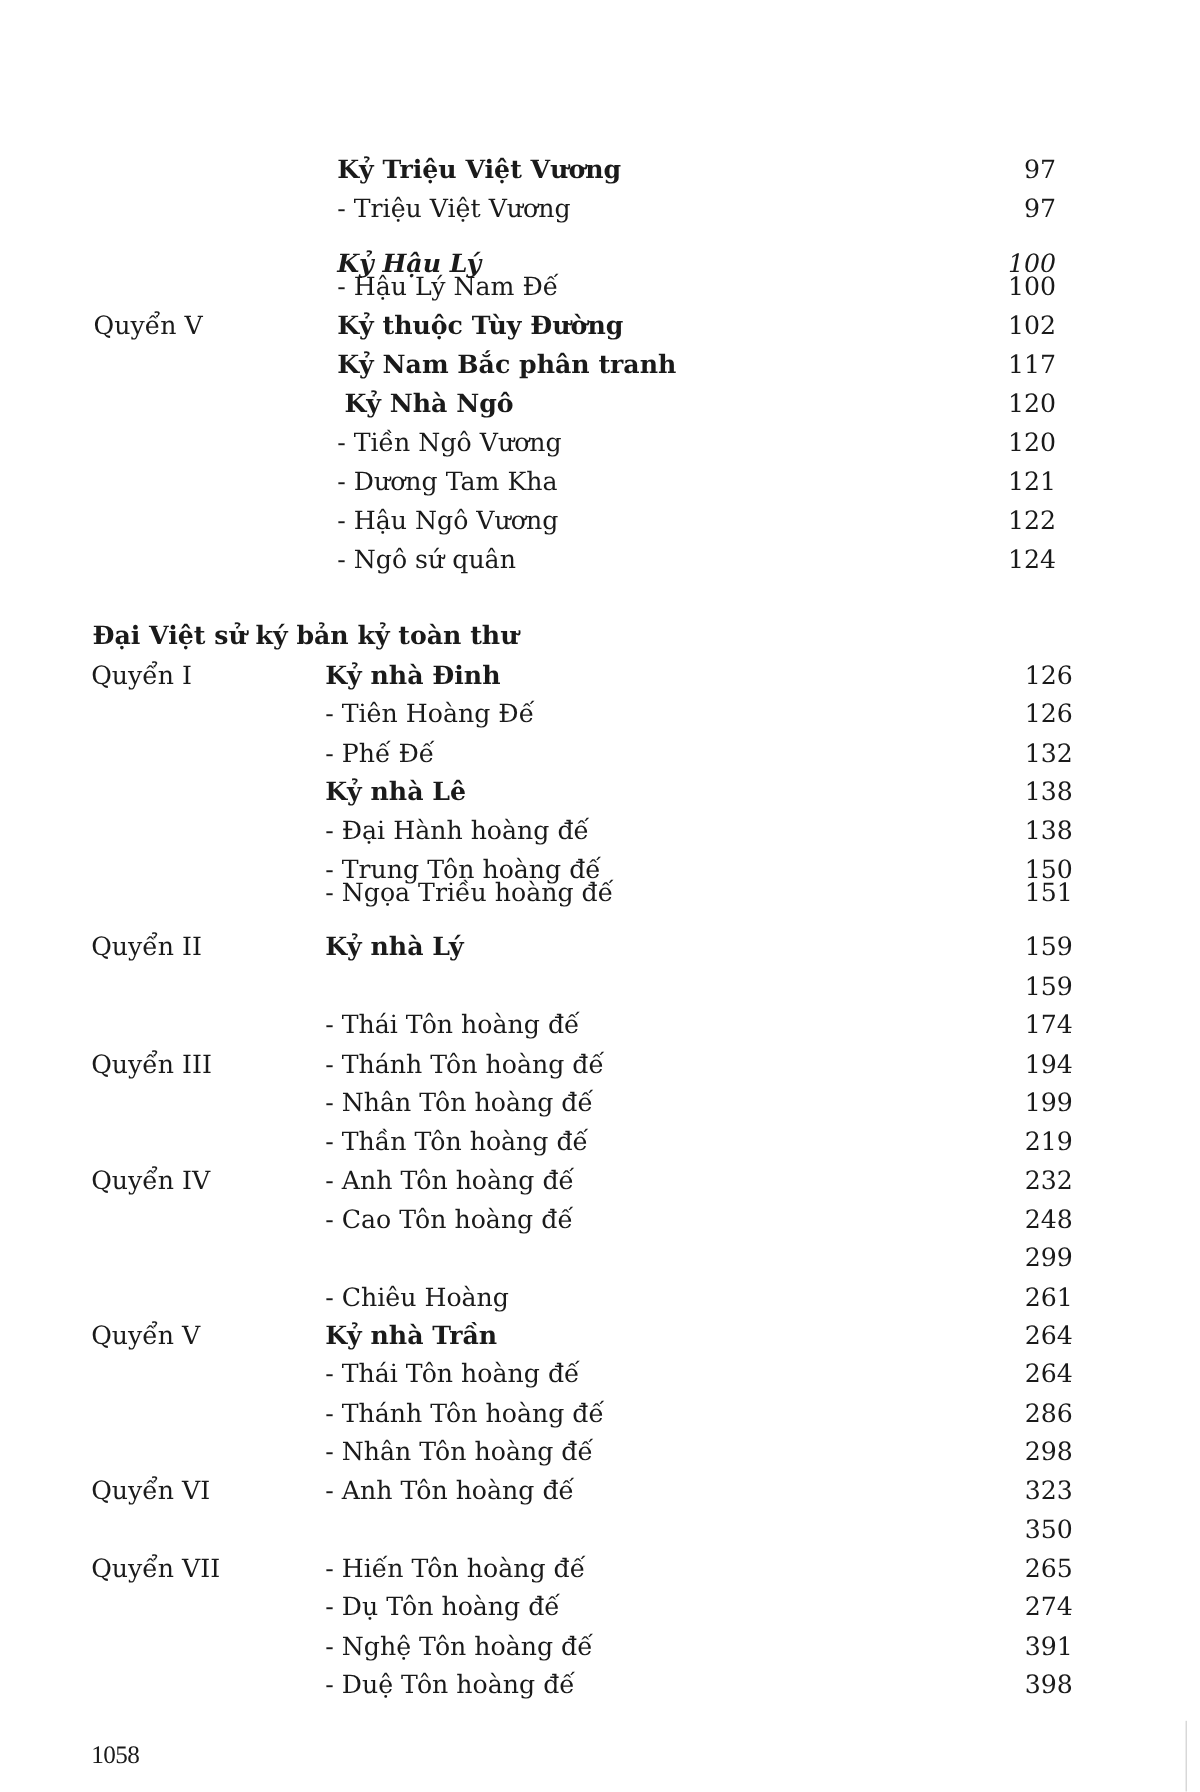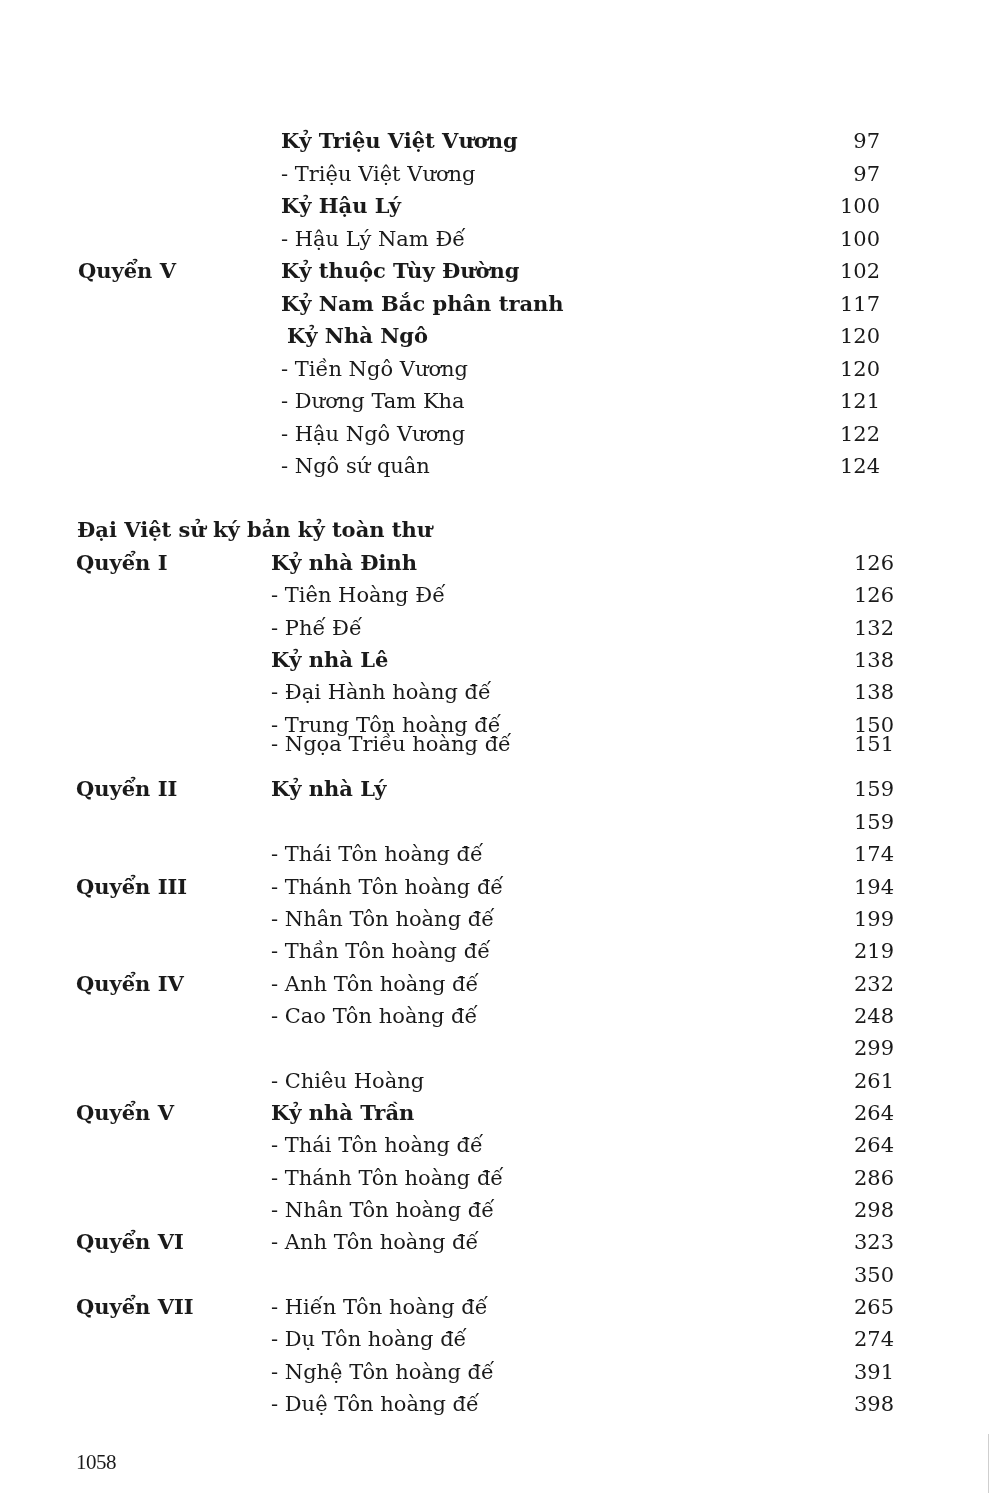--- a/index.html
+++ b/index.html
@@ -23,21 +23,21 @@
     .row {
       position: absolute;
       left: 0;
       width: 1000px;
       height: 32px;
       font-size: 21px;
       line-height: 32px;
     }
     .vol {
       position: absolute;
-      font-weight: bold;
+      font-weight: normal;
       white-space: nowrap;
     }
     .title {
       position: absolute;
       white-space: nowrap;
     }
     .title.bold { font-weight: bold; }
     .pg {
       position: absolute;
       text-align: right;
@@ -86,21 +86,21 @@
       <div class="row" style="top: 81px;">
         <span class="vol"></span>
         <span class="title bold">Kỷ Triệu Việt Vương</span>
         <span class="pg">97</span>
       </div>
       <div class="row" style="top: 113.5px;">
         <span class="vol"></span>
         <span class="title">- Triệu Việt Vương</span>
         <span class="pg">97</span>
       </div>
-      <div class="row" style="top: 146px;">
+      <div class="row" style="top: 160px; font-style: italic;">
         <span class="vol"></span>
         <span class="title bold">Kỷ Hậu Lý</span>
         <span class="pg">100</span>
       </div>
       <div class="row" style="top: 178.5px;">
         <span class="vol"></span>
         <span class="title">- Hậu Lý Nam Đế</span>
         <span class="pg">100</span>
       </div>
       <div class="row" style="top: 211px;">

